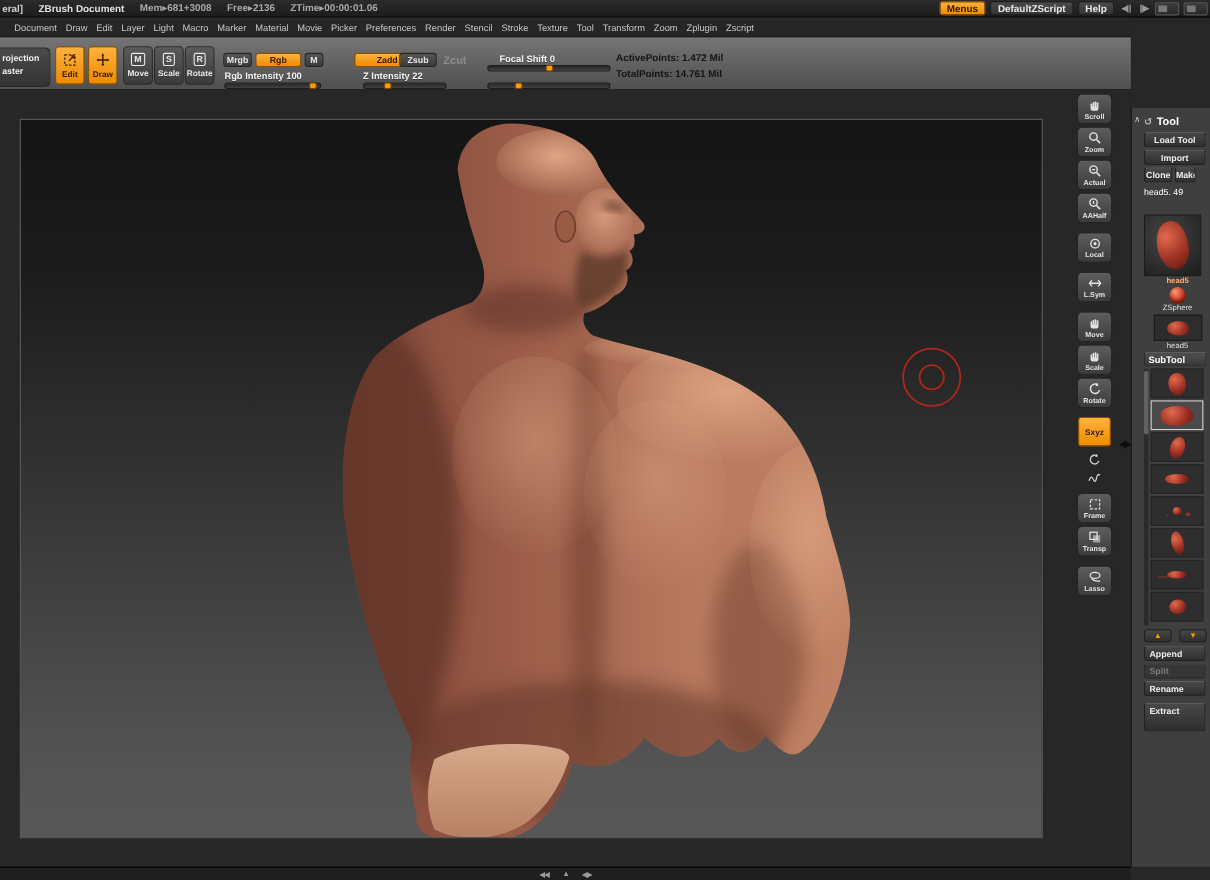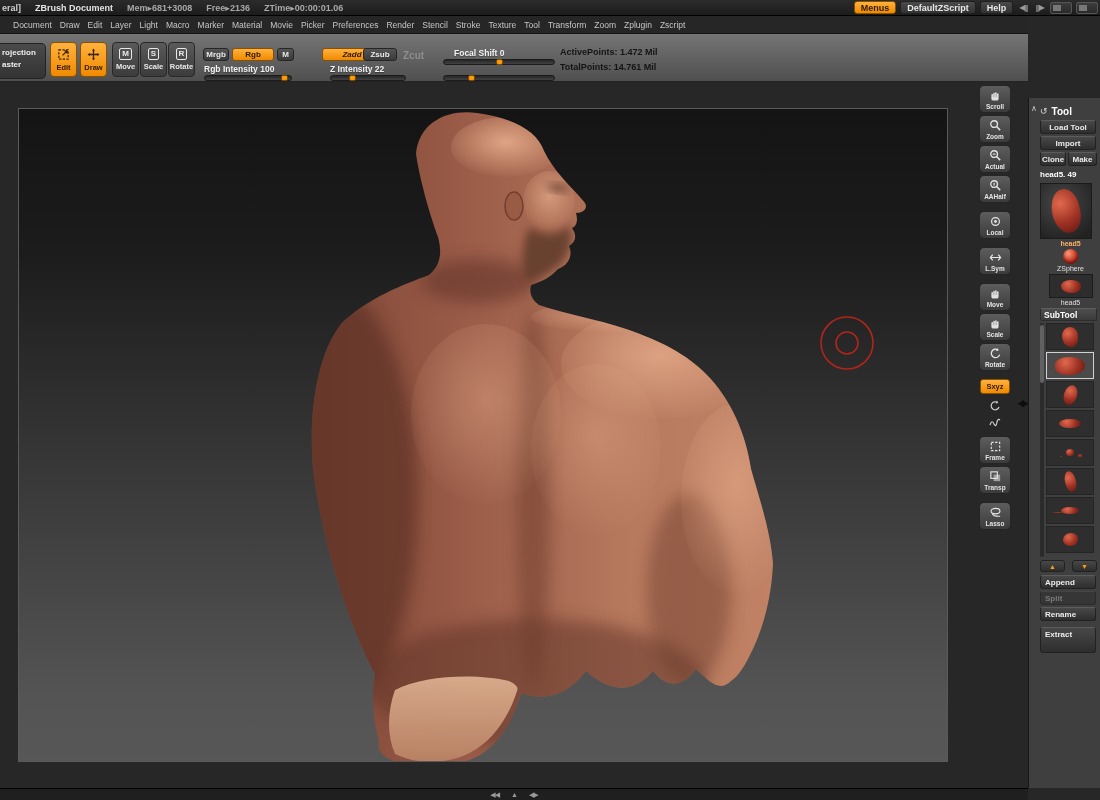--- a/index.html
+++ b/index.html
@@ -46,35 +46,35 @@
   .document { position:absolute; left:18px; top:26px; width:930px; height:654px; border:1px solid #5a5a5a; background:linear-gradient(180deg,#141414 0%,#1c1c1c 22%,#3a3a3a 58%,#545454 90%,#575757 100%); overflow:hidden; }
   .model-svg { position:absolute; left:262px; top:0; }
   .cursor-svg { position:absolute; left:796px; top:202px; }
   .tray-handle { position:absolute; right:1px; top:316px; color:#0d0d0d; font-size:9px; letter-spacing:-2px; }
 
   
   .side-strip { position:absolute; top:3px; right:16px; width:34px; display:flex; flex-direction:column; align-items:center; }
   .sbtn { width:32px; height:28px; margin-bottom:2px; background:linear-gradient(#5d5d5d,#3b3b3b); border:1px solid #252525; border-radius:5px; color:#e4e4e4; font-size:6.5px; font-weight:bold; display:flex; flex-direction:column; align-items:center; justify-content:center; gap:1px; }
   .sbtn .ic { width:13px; height:13px; display:block; }
   .gap { margin-top:6px; }
-  .sxyz { width:30px; height:15px; margin:6px 0 4px; border-radius:3px; background:linear-gradient(#ffb23e,#f08a00); border:1px solid #8a5200; color:#2d1a00; font-size:7.5px; font-weight:bold; display:flex; align-items:center; justify-content:center; }
+  .sxyz { width:30px; height:27px; margin:6px 0 4px; border-radius:3px; background:linear-gradient(#ffb23e,#f08a00); border:1px solid #8a5200; color:#2d1a00; font-size:7.5px; font-weight:bold; display:flex; align-items:center; justify-content:center; }
   .mic { width:14px; height:14px; margin:1px 0; }
 
   
   .right-panel { position:absolute; right:0; top:16px; bottom:0; width:72px; background:#3f3f3f; border-left:1px solid #181818; overflow:hidden; }
   .panel-chevron { position:absolute; left:2px; top:6px; color:#c8c8c8; font-size:8px; }
   .panel-inner { position:absolute; left:11px; top:4px; width:61px; }
   .panel-header { display:flex; align-items:center; gap:4px; height:18px; color:#fff; font-weight:bold; font-size:10px; }
   .ph-icon { color:#b8b8b8; font-size:9px; }
   .p-btn { width:56px; height:14px; line-height:13px; margin-bottom:2px; background:linear-gradient(#484848,#2e2e2e); border:1px solid #212121; border-top-color:#5c5c5c; border-radius:3px; color:#ececec; font-size:8px; font-weight:bold; text-align:center; overflow:hidden; white-space:nowrap; }
   .p-btn.left { text-align:left; padding-left:4px; }
   .p-btn.disabled { color:#7b7b7b; background:#363636; border-color:#2b2b2b; border-top-color:#454545; }
-  .prow { display:flex; gap:2px; width:57px; }
+  .prow { display:flex; gap:2px; width:47px; }
   .prow .half { width:26px; } .prow .rest { flex:1; margin-bottom:2px; }
-  .tool-name { color:#fff; font-size:8px; font-weight:bold; margin:2px 0 4px; white-space:nowrap; }
+  .tool-name { color:#fff; font-size:8px; font-weight:normal; margin:2px 0 16px; white-space:nowrap; }
   .big-thumb { width:52px; height:56px; background:radial-gradient(circle at 40% 35%, #474747, #222 85%); border:1px solid #1b1b1b; display:flex; align-items:center; justify-content:center; }
   .blob { background:radial-gradient(circle at 35% 30%, #e06a4e, #a03224 55%, #6d1d15 92%); }
   .big-thumb .blob { width:28px; height:44px; border-radius:55% 45% 50% 50%; transform:rotate(-14deg); }
   .thumb-label { font-size:7px; color:#ffb066; text-align:center; margin:1px 0 2px; font-weight:bold; }
   .mini-item { display:flex; flex-direction:column; align-items:center; margin:1px 0 2px; }
   .sphere { width:15px; height:15px; border-radius:50%; background:radial-gradient(circle at 35% 30%, #ff9a76, #c03020 60%, #7a1a12); box-shadow:inset 0 -2px 3px rgba(60,5,0,.6); }
   .mini-label { font-size:7px; color:#e0e0e0; margin-top:1px; }
   .recent-thumb { width:44px; height:24px; background:#2d2d2d; border:1px solid #1c1c1c; display:flex; align-items:center; justify-content:center; }
   .recent-thumb .blob { width:20px; height:13px; border-radius:50% 50% 45% 55%; }
   .subtool-header { height:13px; line-height:12px; width:57px; background:linear-gradient(#4e4e4e,#3a3a3a); border:1px solid #2c2c2c; border-top-color:#5e5e5e; border-radius:2px; color:#fff; font-size:8.5px; font-weight:bold; padding-left:3px; margin:2px 0 2px; }
@@ -181,21 +181,21 @@
     </div>
 
     <div class="sm-btn dark" style="left:203px; top:14px; width:26px;">Mrgb</div>
     <div class="sm-btn orange" style="left:232px; top:14px; width:42px;">Rgb</div>
     <div class="sm-btn dark" style="left:277px; top:14px; width:17px;">M</div>
     <div class="sl-label" style="left:204px; top:30px;">Rgb Intensity 100</div>
     <div class="slider" style="left:204px; top:41px; width:88px;">
         <div class="knob" style="left:88%;"></div>
       </div>
 
-    <div class="sm-btn orange" style="left:322px; top:14px; width:60px;font-style:italic;">Zadd</div>
+    <div class="sm-btn orange" style="left:322px; top:14px; width:60px;">Zadd</div>
     <div class="sm-btn dark" style="left:363px; top:14px; width:34px;">Zsub</div>
     <div class="ghost-label" style="left:403px; top:16px;">Zcut</div>
     <div class="sl-label" style="left:330px; top:30px;">Z Intensity 22</div>
     <div class="slider" style="left:330px; top:41px; width:76px;">
         <div class="knob" style="left:24%;"></div>
       </div>
 
     <div class="sl-label" style="left:443px; top:14px;margin-left:11px;">Focal Shift 0</div>
     <div class="slider" style="left:443px; top:25px; width:112px;">
         <div class="knob" style="left:47%;"></div>

